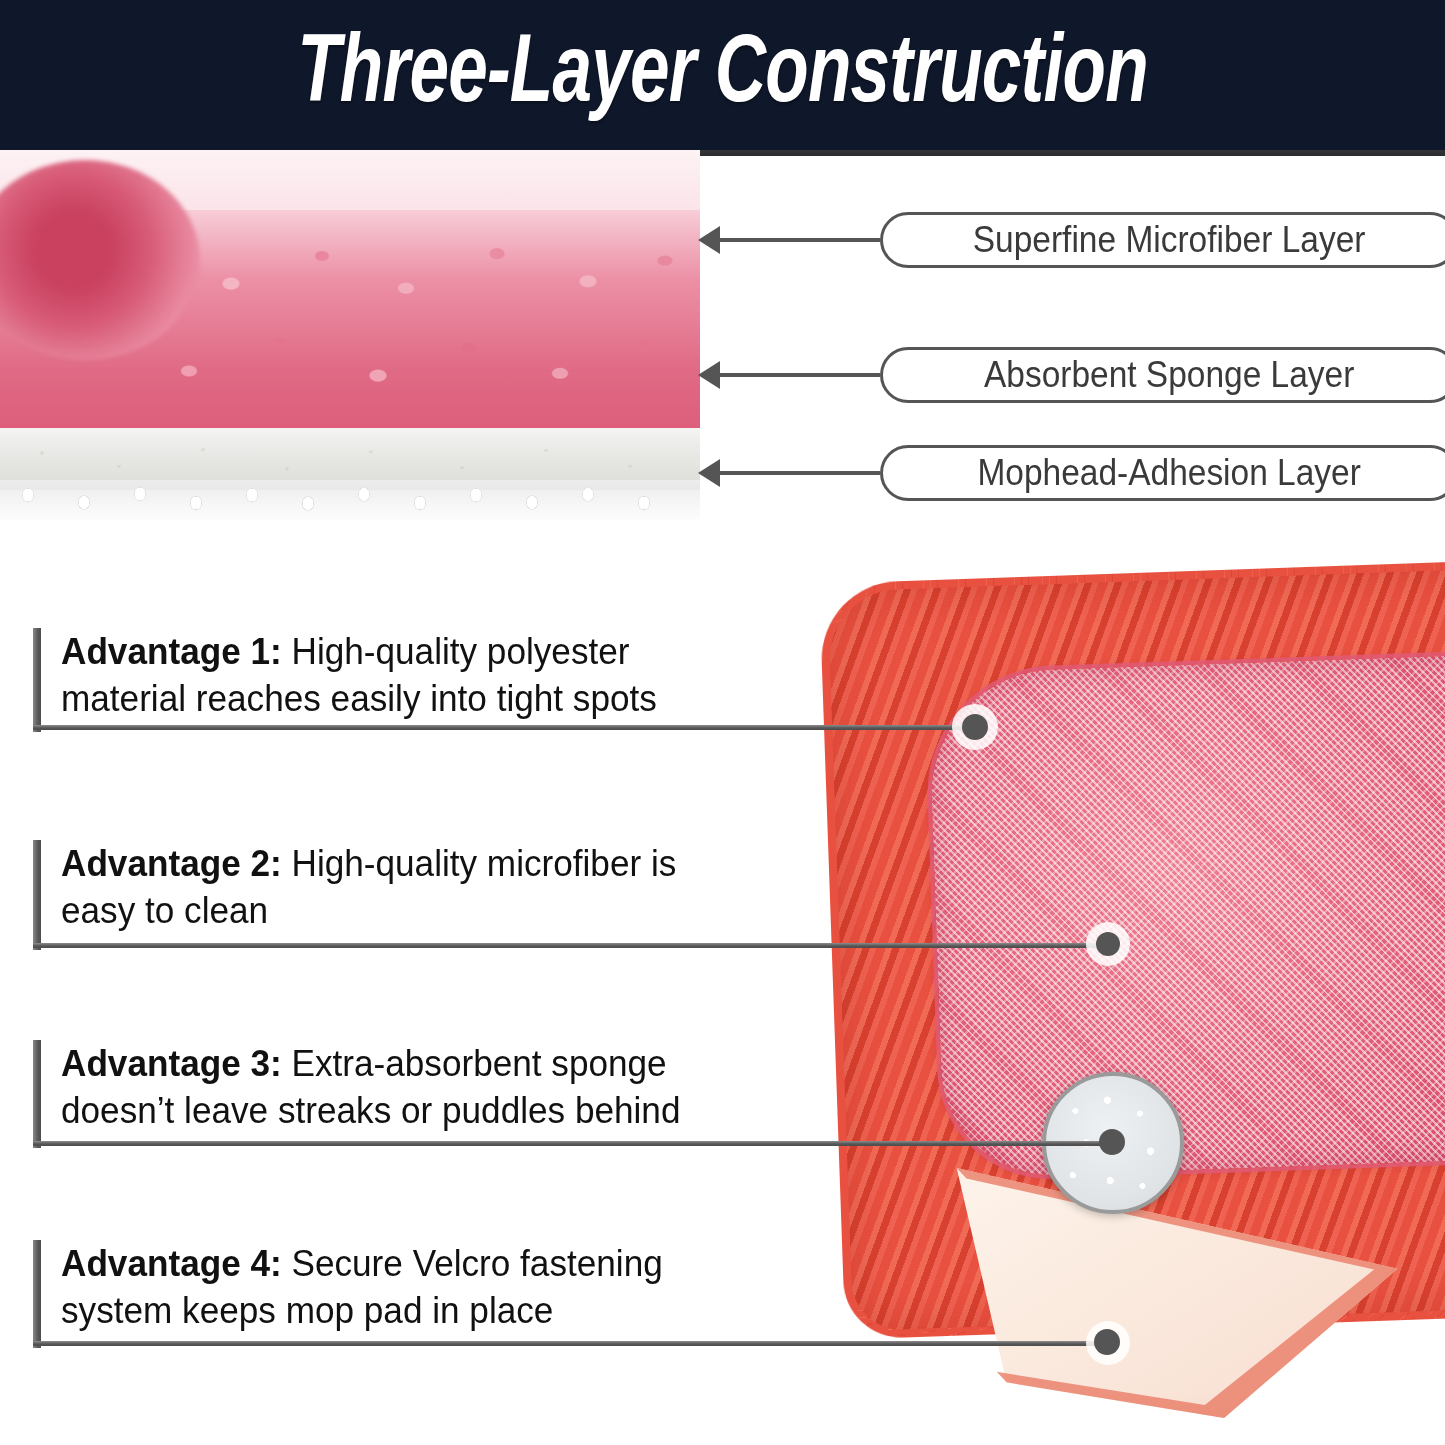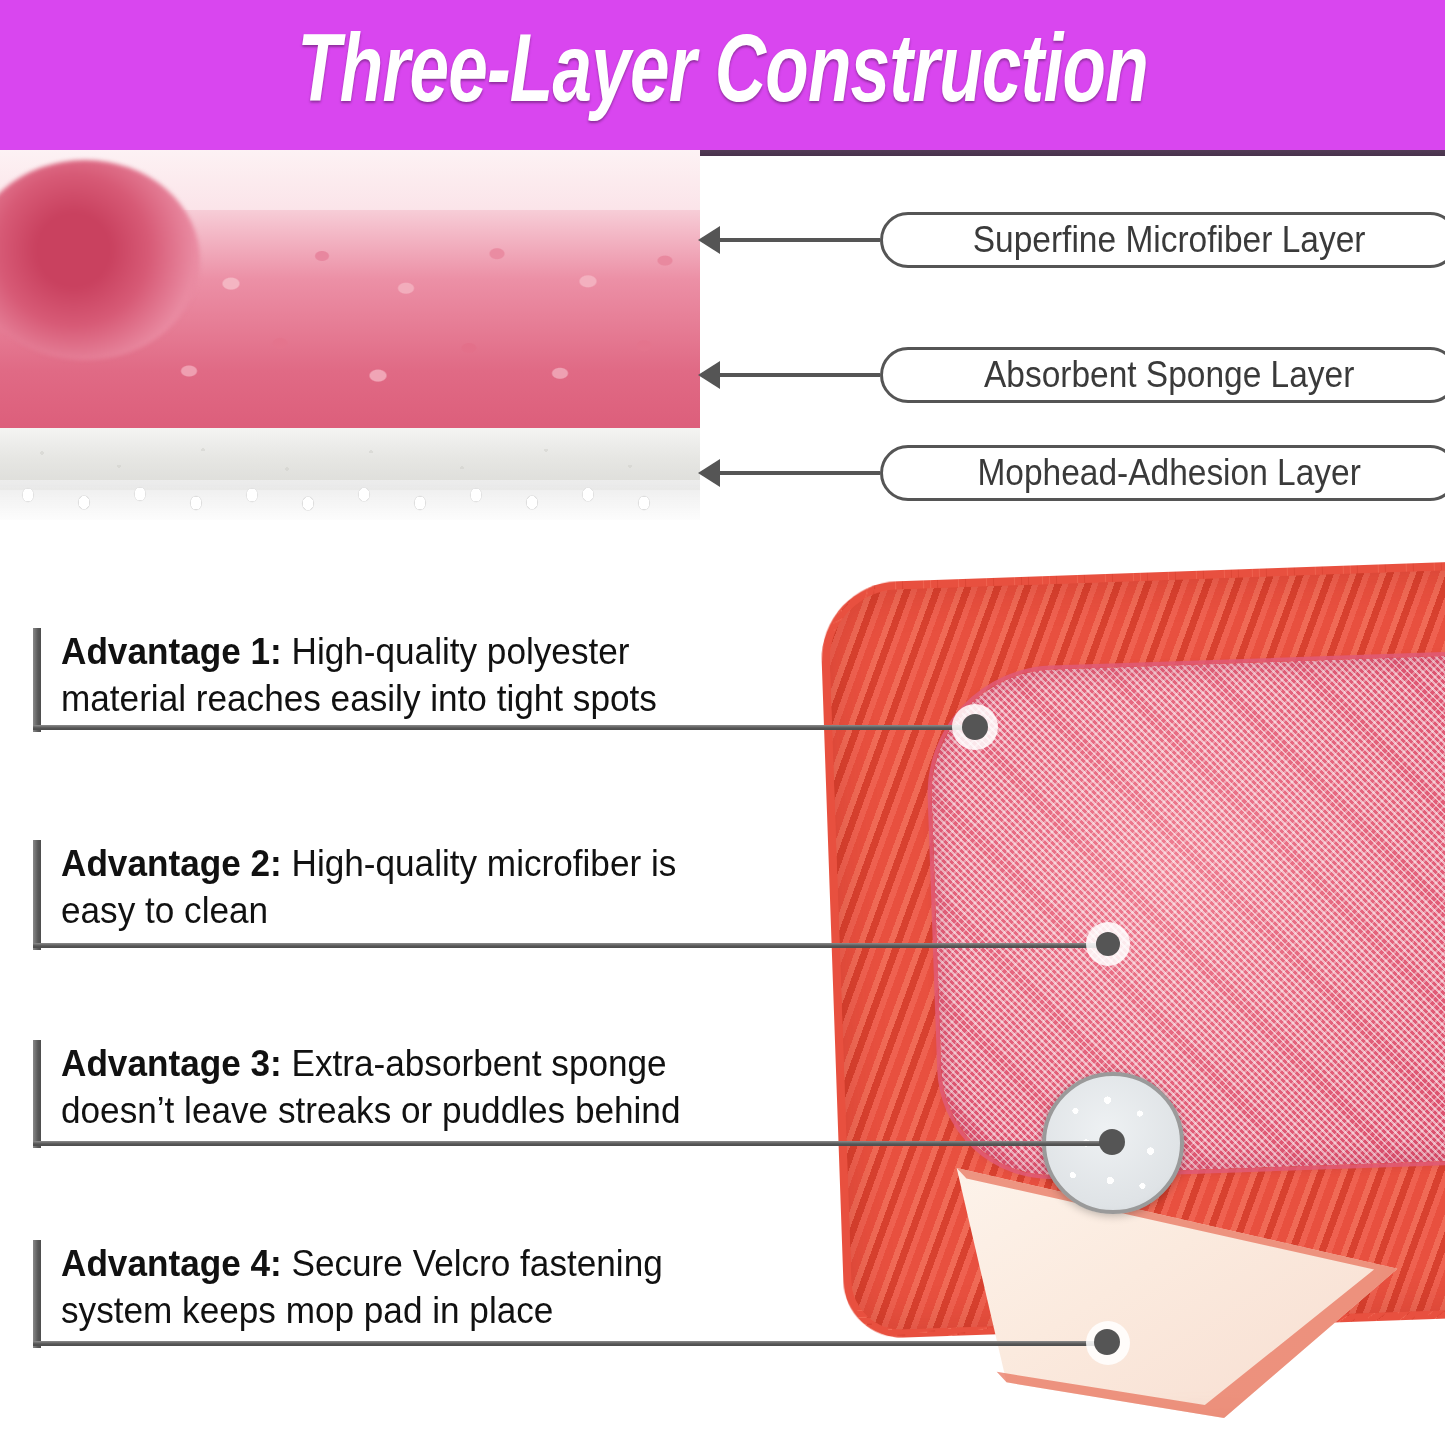--- a/index.html
+++ b/index.html
@@ -1,21 +1,21 @@
 <!DOCTYPE html>
 <html><head>
 <meta charset="utf-8">
 <style>
   html,body{margin:0;padding:0;background:#fff;}
   body{width:1445px;height:1445px;position:relative;overflow:hidden;
        font-family:"Liberation Sans","DejaVu Sans",sans-serif;}
 
   
   #header-bar{position:absolute;left:0;top:0;width:1445px;height:156px;
-    background:#d946ef;overflow:hidden;}
+    background:#0f172a;overflow:hidden;}
   #header-bar:after{content:"";position:absolute;left:0;bottom:0;width:100%;height:6px;
     background:linear-gradient(#3a3a3a,#2f2f2f);opacity:.85;}
   #page-title{position:absolute;left:0;top:8px;width:1445px;text-align:center;
     color:#fff;font-weight:bold;font-style:italic;font-size:96px;line-height:120px;
     font-family:"Liberation Sans","DejaVu Sans",sans-serif;
     transform:scaleX(.74);transform-origin:50% 50%;letter-spacing:-1px;
     text-shadow:0 2px 3px rgba(0,0,0,.35);white-space:nowrap;}
 
   
   #cross-section-photo{position:absolute;left:0;top:150px;width:700px;height:370px;

